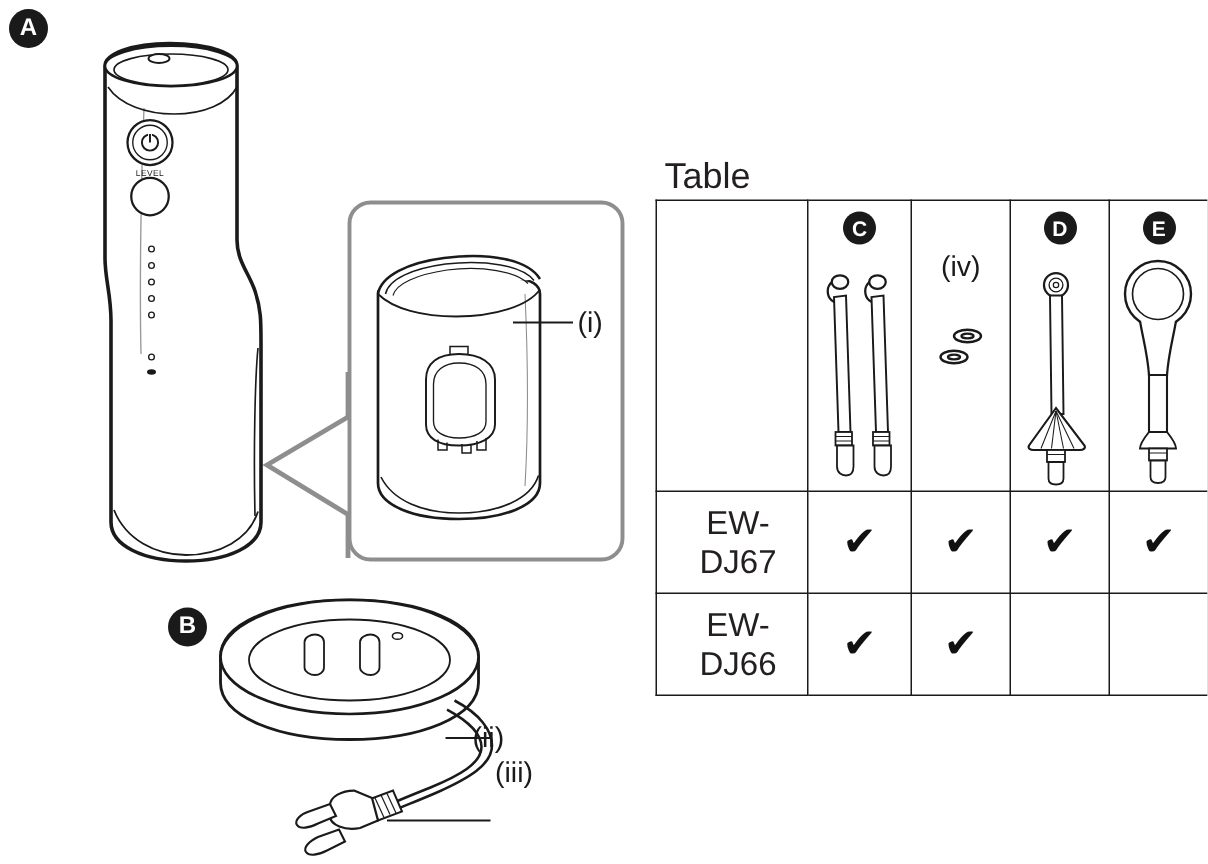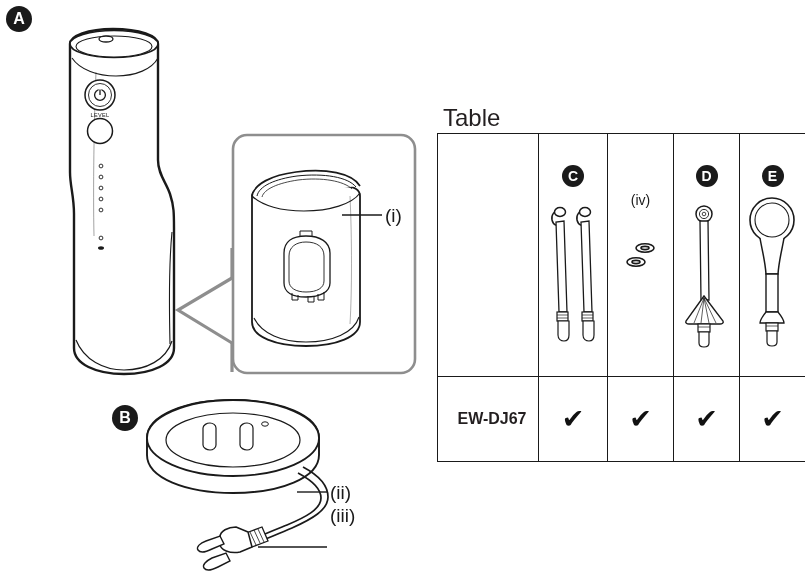--- a/index.html
+++ b/index.html
@@ -36,21 +36,21 @@
 
   
   .callout-label {
     position: absolute;
     font-family: "Liberation Sans", sans-serif;
     font-size: 19px;
     color: #1a1a1a;
     white-space: nowrap;
   }
   #label-i   { left: 385px; top: 205px; }
-  #label-ii  { left: 330px; top: 482px; }
+  #label-ii  { left: 315px; top: 482px; }
   #label-iii { left: 330px; top: 505px; }
 
   
   #table-heading {
     position: absolute;
     left: 443px;
     top: 104px;
     font-family: "Liberation Sans", sans-serif;
     font-size: 24px;
     color: #231f20;
@@ -80,25 +80,24 @@
 
   
   td.dash-left  { border-left: 1.4px dashed #1a1a1a; }
   td.dash-right { border-right: 1.4px dashed #1a1a1a; }
 
   .row-head  { height: 193px; }
   .row-model { height: 68px; }
 
   .model-name {
     font-family: "Liberation Sans", sans-serif;
-    font-size: 16px;
+    font-size: 22px;
     color: #231f20;
     text-align: left;
     padding-left: 8px !important;
-    font-weight: bold;
   }
   .check {
     font-family: "DejaVu Sans", sans-serif;
     font-size: 27px;
     line-height: 1;
     color: #111111;
     font-weight: bold;
   }
   .head-cell-inner {
     position: relative;
@@ -124,21 +123,21 @@
     left: 0; right: 0;
     top: 30px;
     height: 160px;
   }
   .iv-text {
     position: absolute;
     left: 50%;
     top: 34px;
     transform: translateX(-50%);
     font-family: "Liberation Sans", sans-serif;
-    font-size: 14px;
+    font-size: 19px;
     color: #1a1a1a;
     white-space: nowrap;
   }
 
   
   #art-main, #art-detail, #art-base {
     position: absolute;
     left: 0;
     top: 0;
   }
@@ -426,16 +425,23 @@
       </tr>
 
       <tr class="row-model">
         <td class="col-model model-name">EW-DJ67</td>
         <td class="col-c dash-right check">✔</td>
         <td class="col-iv dash-left check">✔</td>
         <td class="col-d check">✔</td>
         <td class="col-e check">✔</td>
       </tr>
 
+      <tr class="row-model">
+        <td class="col-model model-name">EW-DJ66</td>
+        <td class="col-c dash-right check">✔</td>
+        <td class="col-iv dash-left check">✔</td>
+        <td class="col-d check"></td>
+        <td class="col-e check"></td>
+      </tr>
     </tbody>
   </table>
 
 </div>
 
 </body></html>

